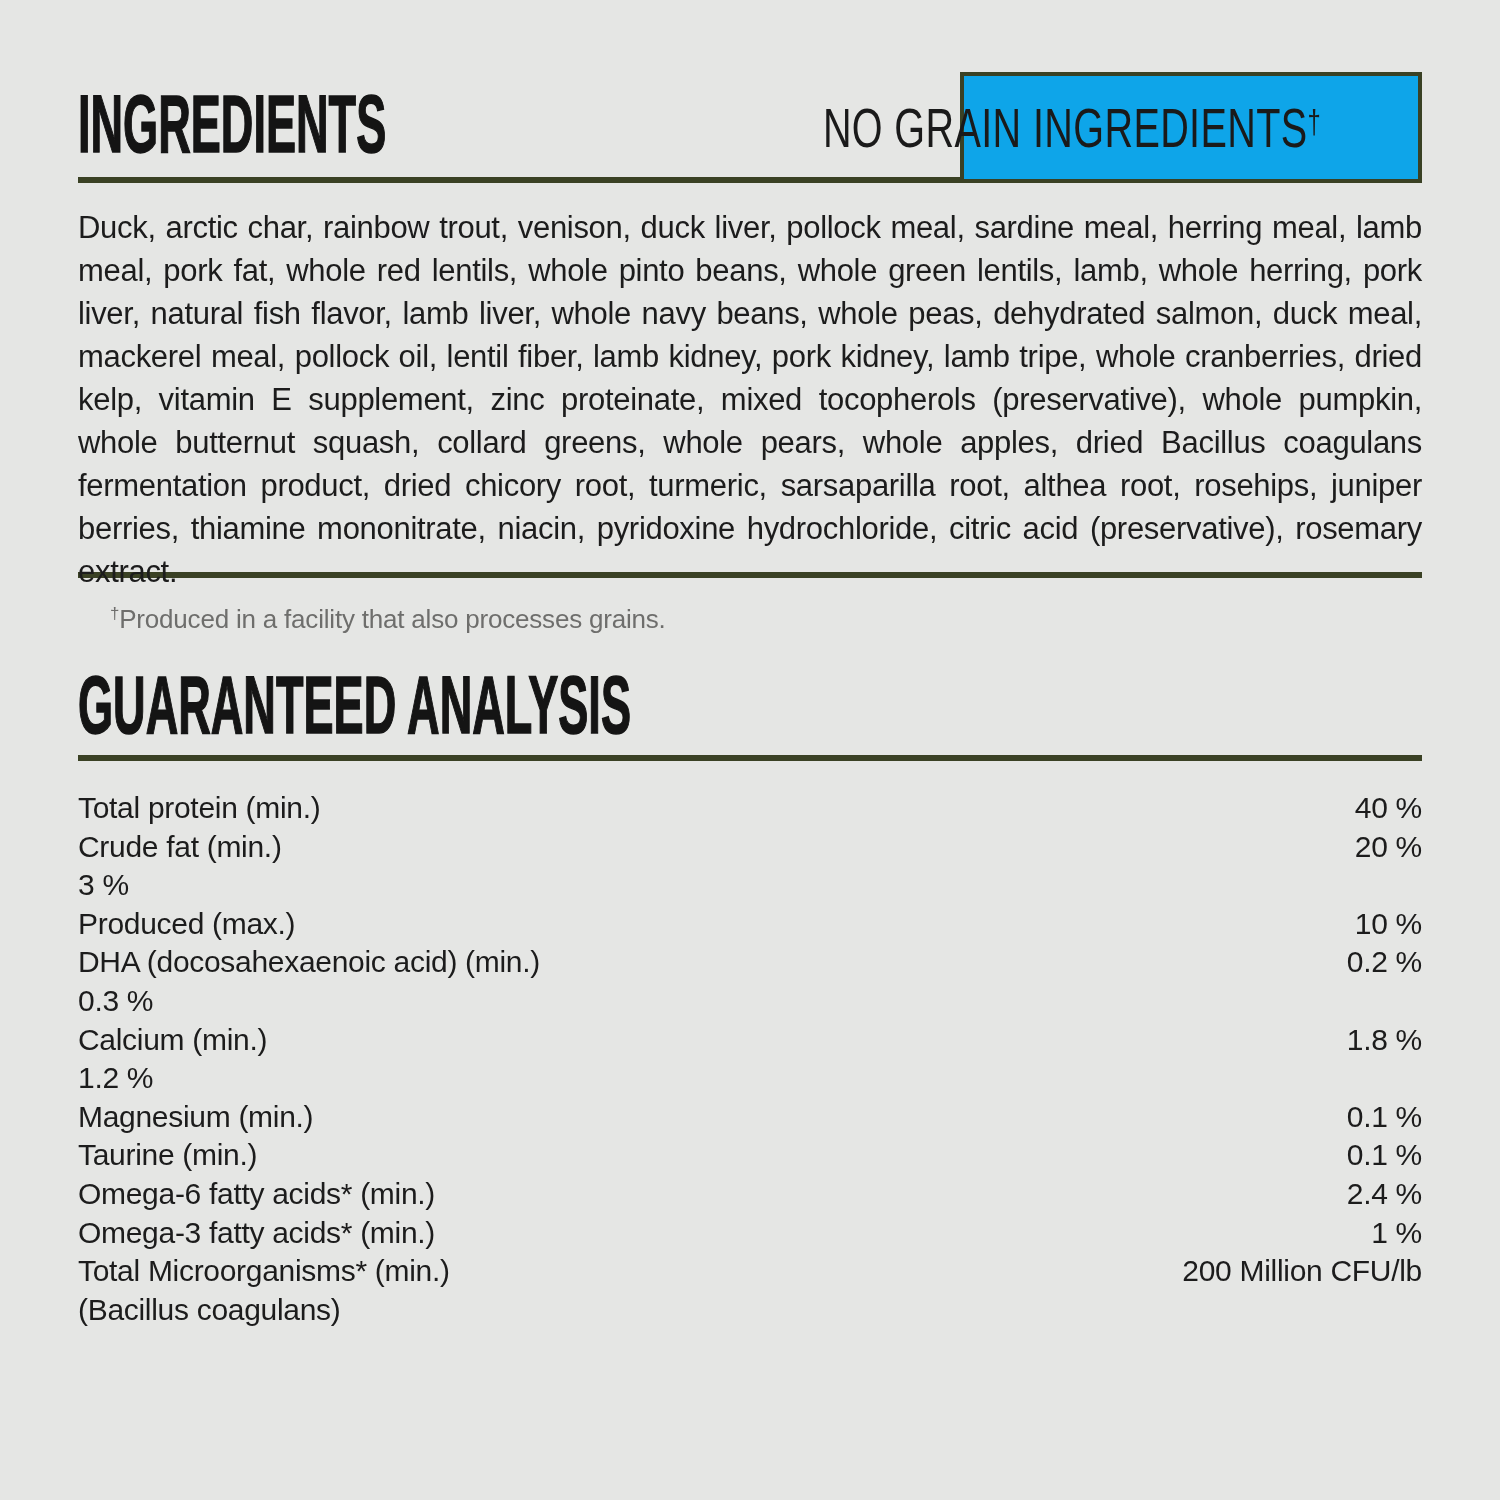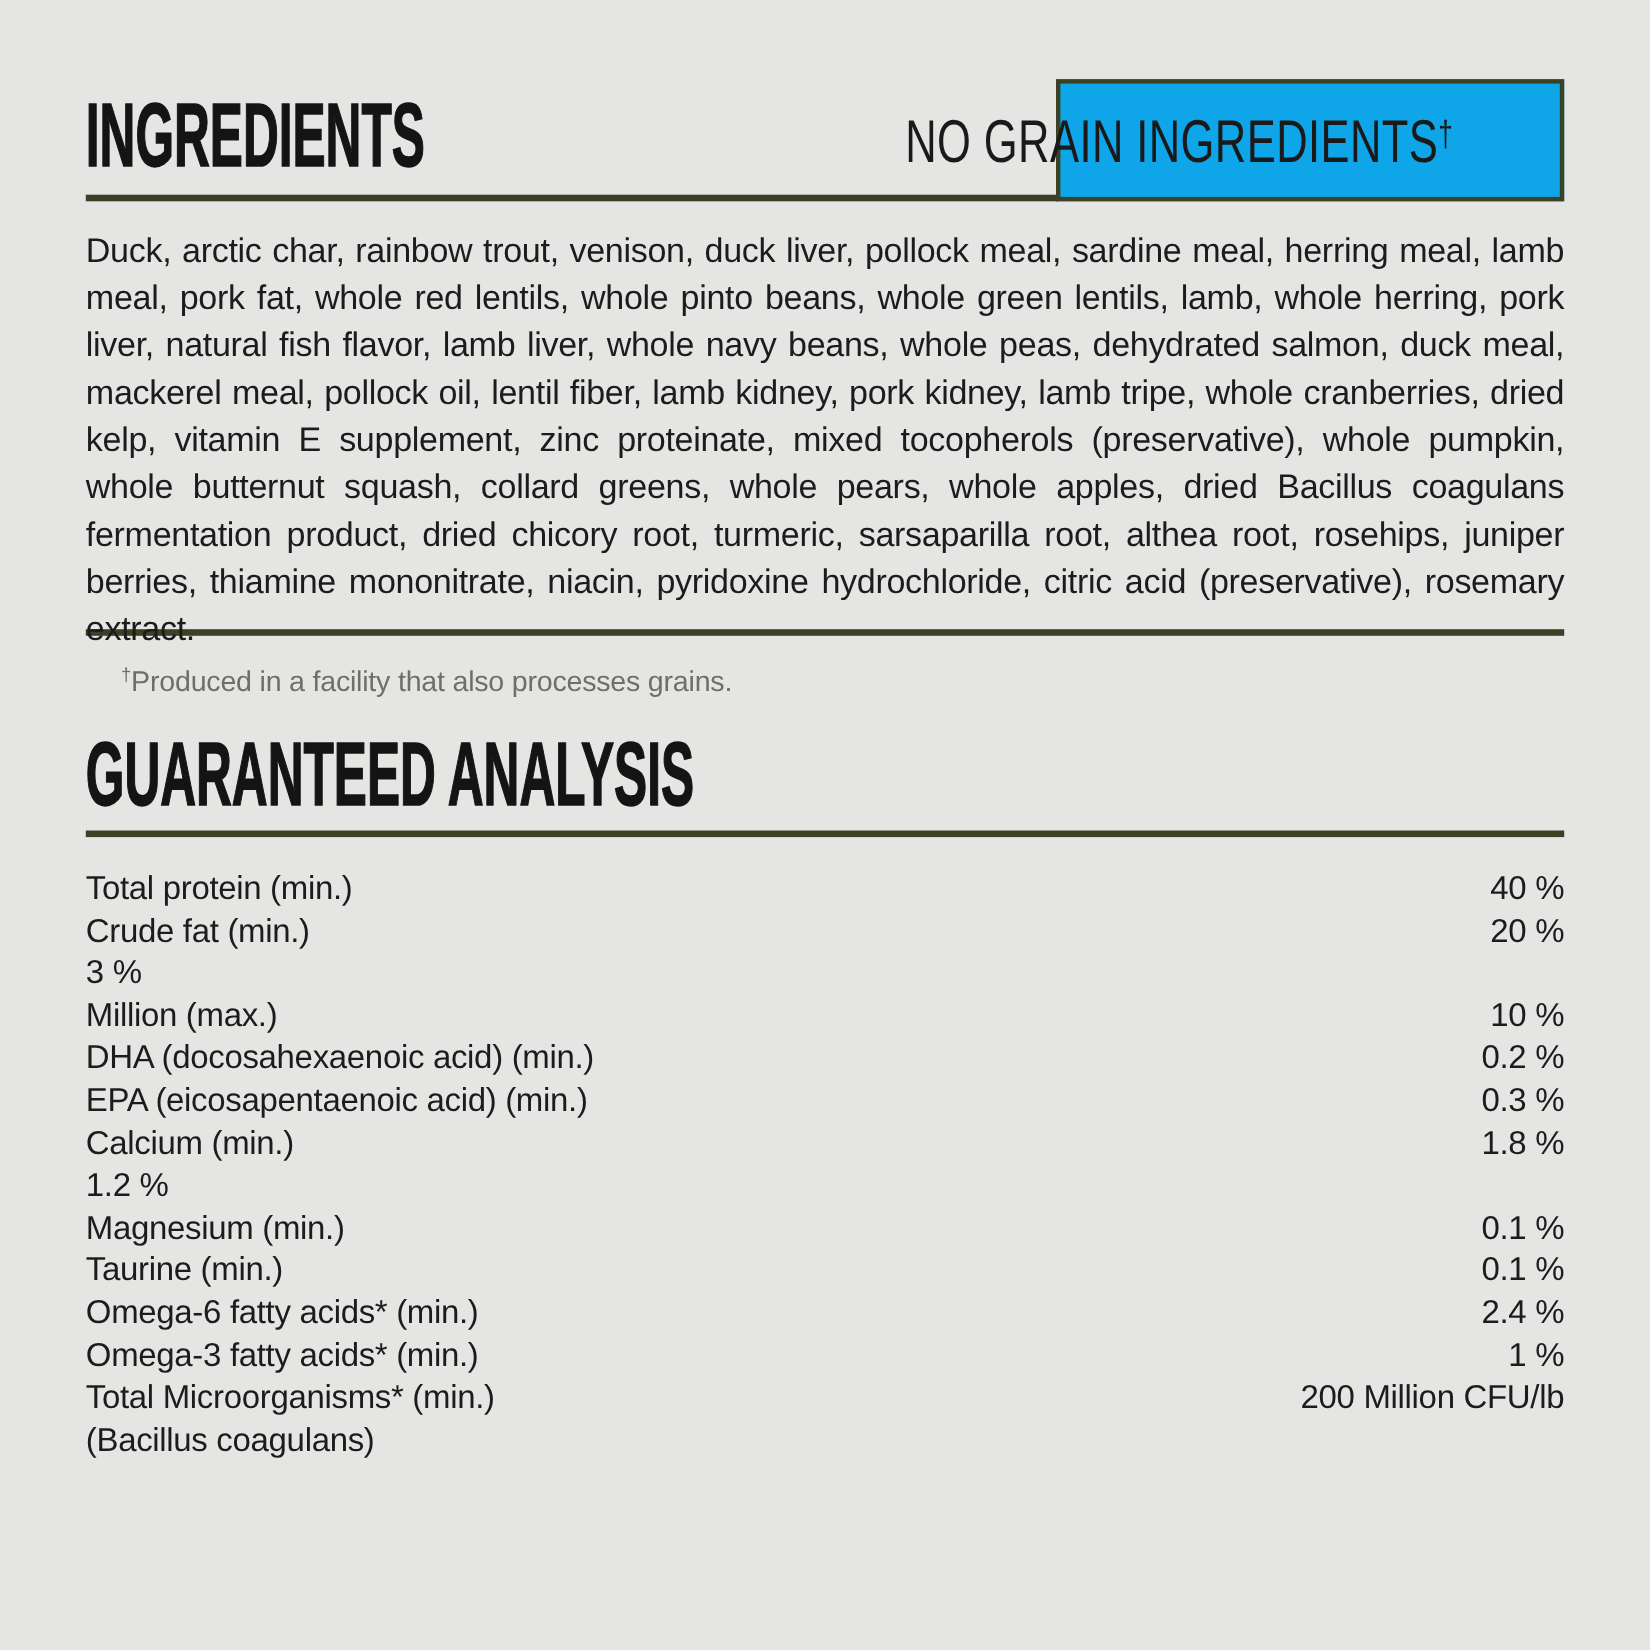--- a/index.html
+++ b/index.html
@@ -157,29 +157,28 @@
       <span class="row-value">40 %</span>
     </div>
     <div class="analysis-row">
       <span class="row-label">Crude fat (min.)</span>
       <span class="row-value">20 %</span>
     </div>
     <div class="analysis-row">
       <span class="row-value">3 %</span>
     </div>
     <div class="analysis-row">
-      <span class="row-label">Million (max.)</span>
+      <span class="row-label">Produced (max.)</span>
       <span class="row-value">10 %</span>
     </div>
     <div class="analysis-row">
       <span class="row-label">DHA (docosahexaenoic acid) (min.)</span>
       <span class="row-value">0.2 %</span>
     </div>
     <div class="analysis-row">
-      <span class="row-label">EPA (eicosapentaenoic acid) (min.)</span>
       <span class="row-value">0.3 %</span>
     </div>
     <div class="analysis-row">
       <span class="row-label">Calcium (min.)</span>
       <span class="row-value">1.8 %</span>
     </div>
     <div class="analysis-row">
       <span class="row-value">1.2 %</span>
     </div>
     <div class="analysis-row">

